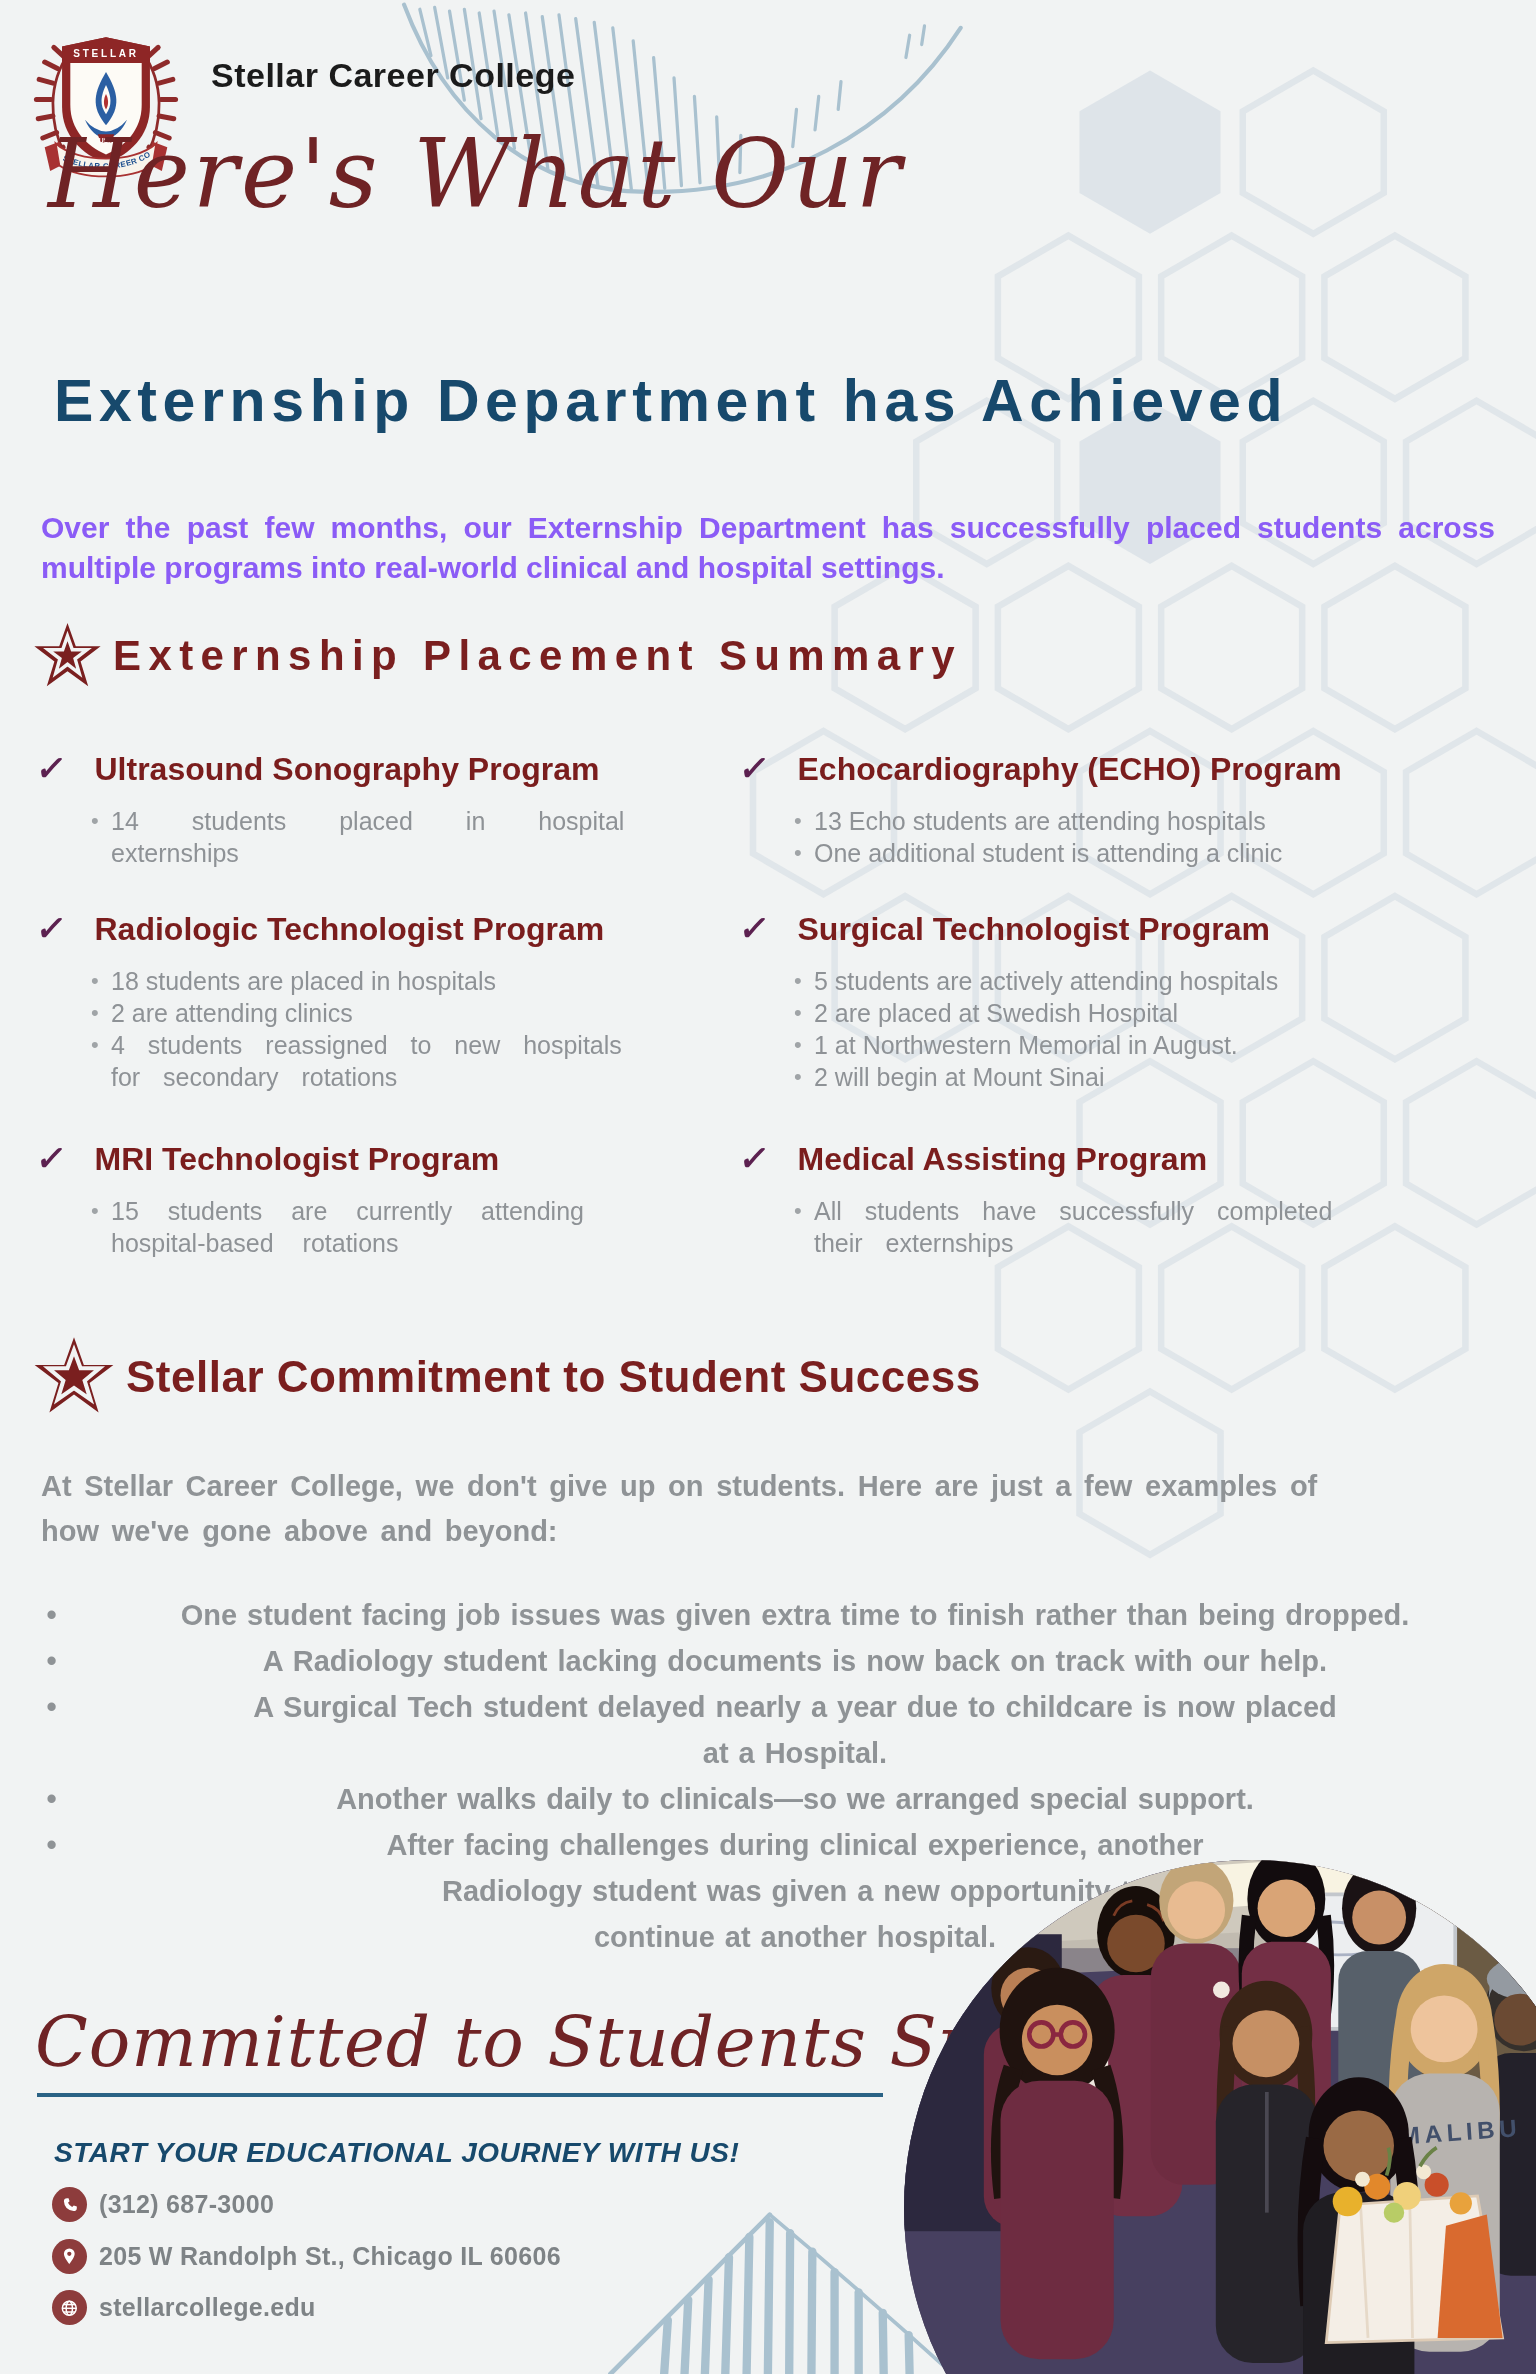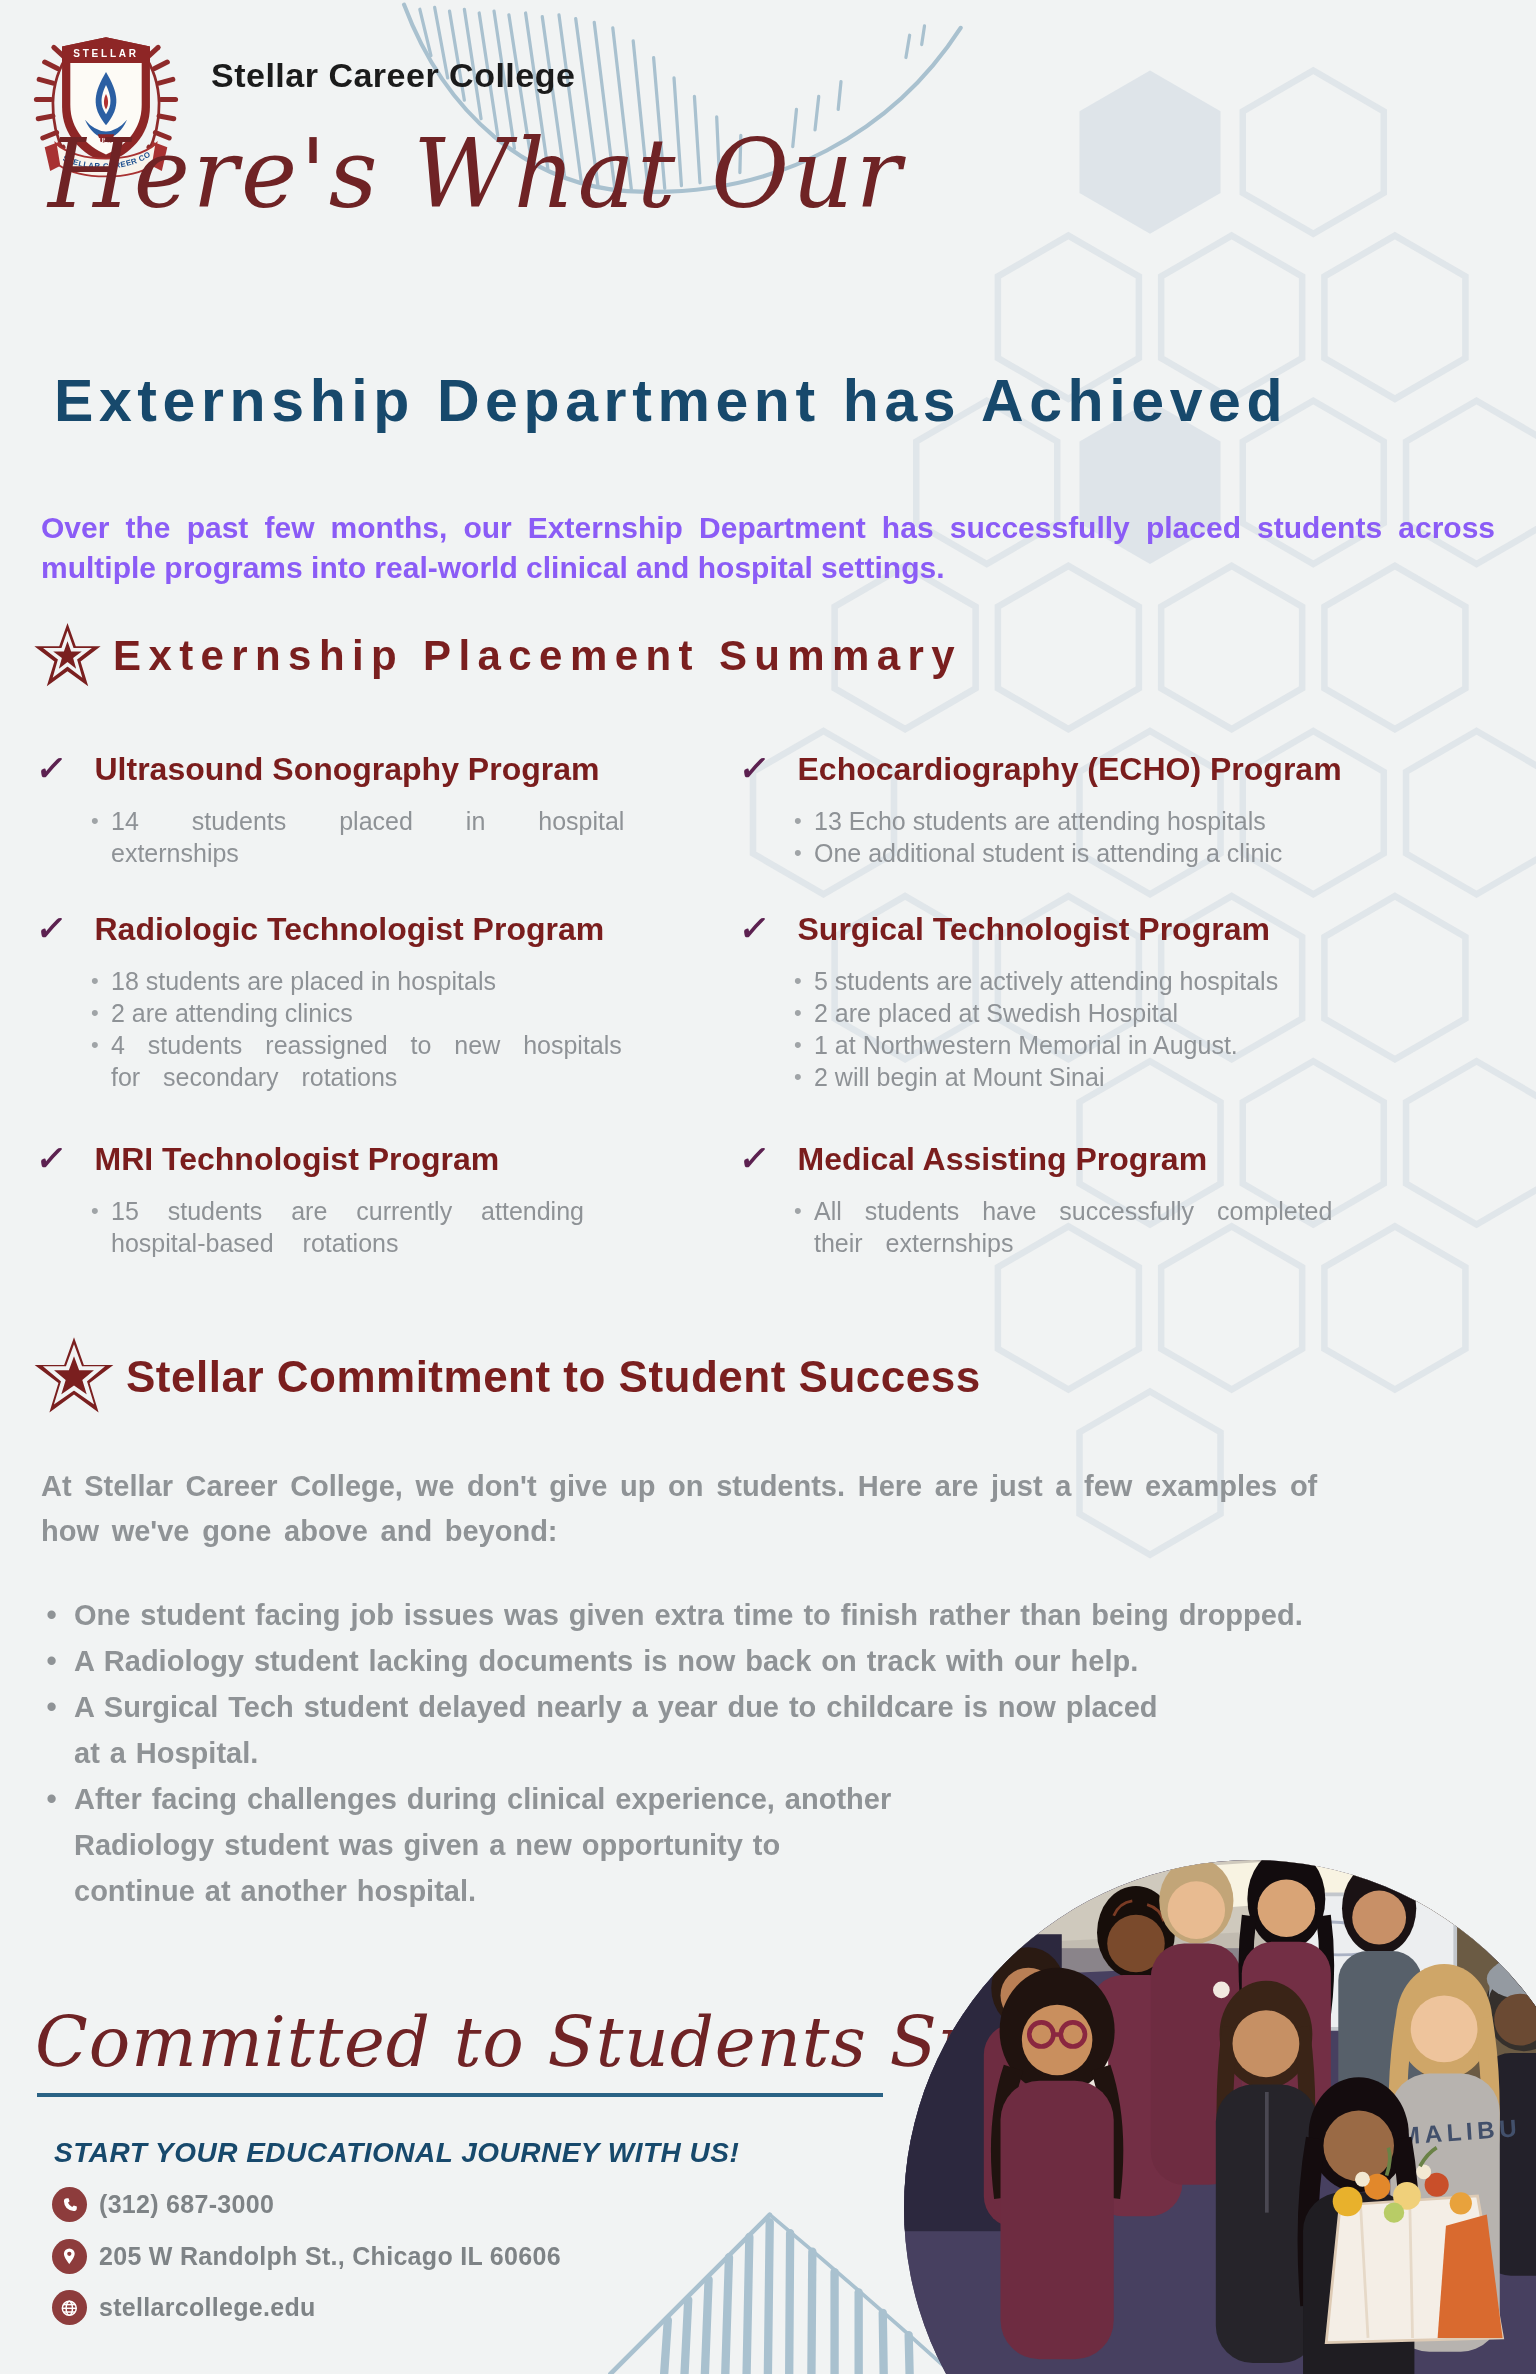--- a/index.html
+++ b/index.html
@@ -40,21 +40,21 @@
   .pb{position:relative;padding-left:22px;font-size:25px;color:#8e9296;line-height:32px;
       white-space:pre-line;max-width:724px;}
   .pb::before{content:"•";position:absolute;left:1.9px;top:0;font-size:22px;color:#a0a4a7;}
   .gap-xl{word-spacing:46px;}
   .gap-md{word-spacing:22px;}
   .gap-sm{word-spacing:16px;}
 
   
   .com-intro{left:41px;top:1464px;font-size:29px;font-weight:bold;color:#8f9396;line-height:45px;
              white-space:pre-line;word-spacing:4.6px;}
-  .com-list{left:41px;top:1592px;margin:0;padding:0;list-style:none;width:1475px;}
+  .com-list{left:41px;top:1592px;margin:0;padding:0;list-style:none;width:1475px;text-align:center;}
   .com-list li{position:relative;padding-left:33px;font-size:29px;font-weight:bold;color:#8f9396;
                line-height:46px;white-space:pre-line;word-spacing:1.9px;}
   .com-list li::before{content:"•";position:absolute;left:5.6px;top:0;color:#8f9396;}
 
   
   .script-2{left:35px;top:2002px;font-size:69px;letter-spacing:0.9px;}
   .divider{left:37px;top:2093px;width:846px;height:3.7px;background:#2a6285;}
   .cta{left:54px;top:2137px;font-size:28px;font-weight:bold;font-style:italic;color:#17496c;letter-spacing:0.5px;}
   .contacts{left:52px;top:2187px;}
   .contact-row{display:flex;align-items:center;gap:12px;height:35px;margin-bottom:16.7px;}
@@ -318,20 +318,21 @@
 how we've gone above and beyond:</div>
   <ul class="abs com-list">
 
       <li>One student facing job issues was given extra time to finish rather than being dropped.</li>
 
       <li>A Radiology student lacking documents is now back on track with our help.</li>
 
       <li>A Surgical Tech student delayed nearly a year due to childcare is now placed
 at a Hospital.</li>
 
+      <li>Another walks daily to clinicals—so we arranged special support.</li>
 
       <li>After facing challenges during clinical experience, another
 Radiology student was given a new opportunity to
 continue at another hospital.</li>
 
   </ul>
 
   <div class="abs script script-2">Committed to Students Success.</div>
   <div class="abs divider"></div>
 

